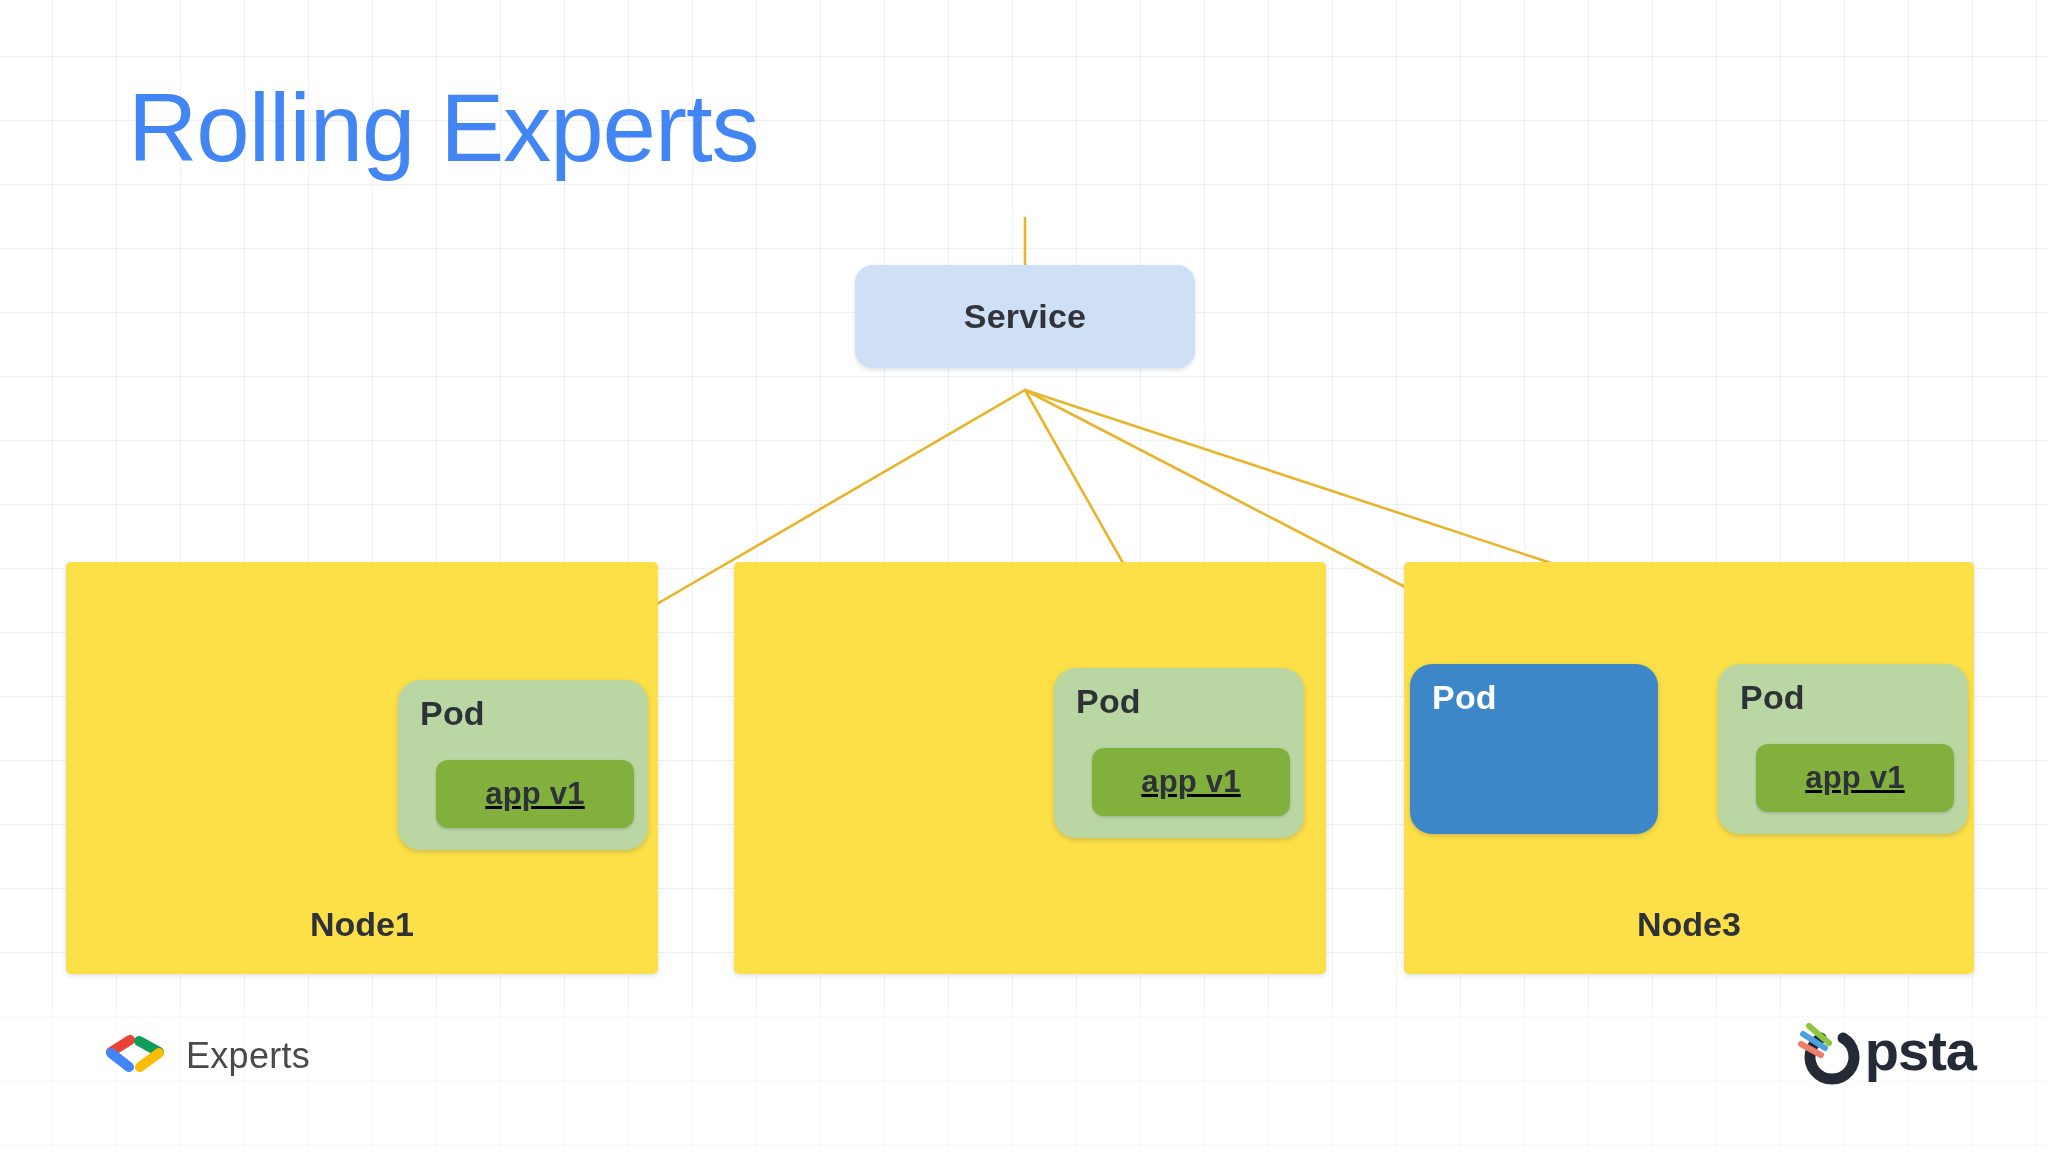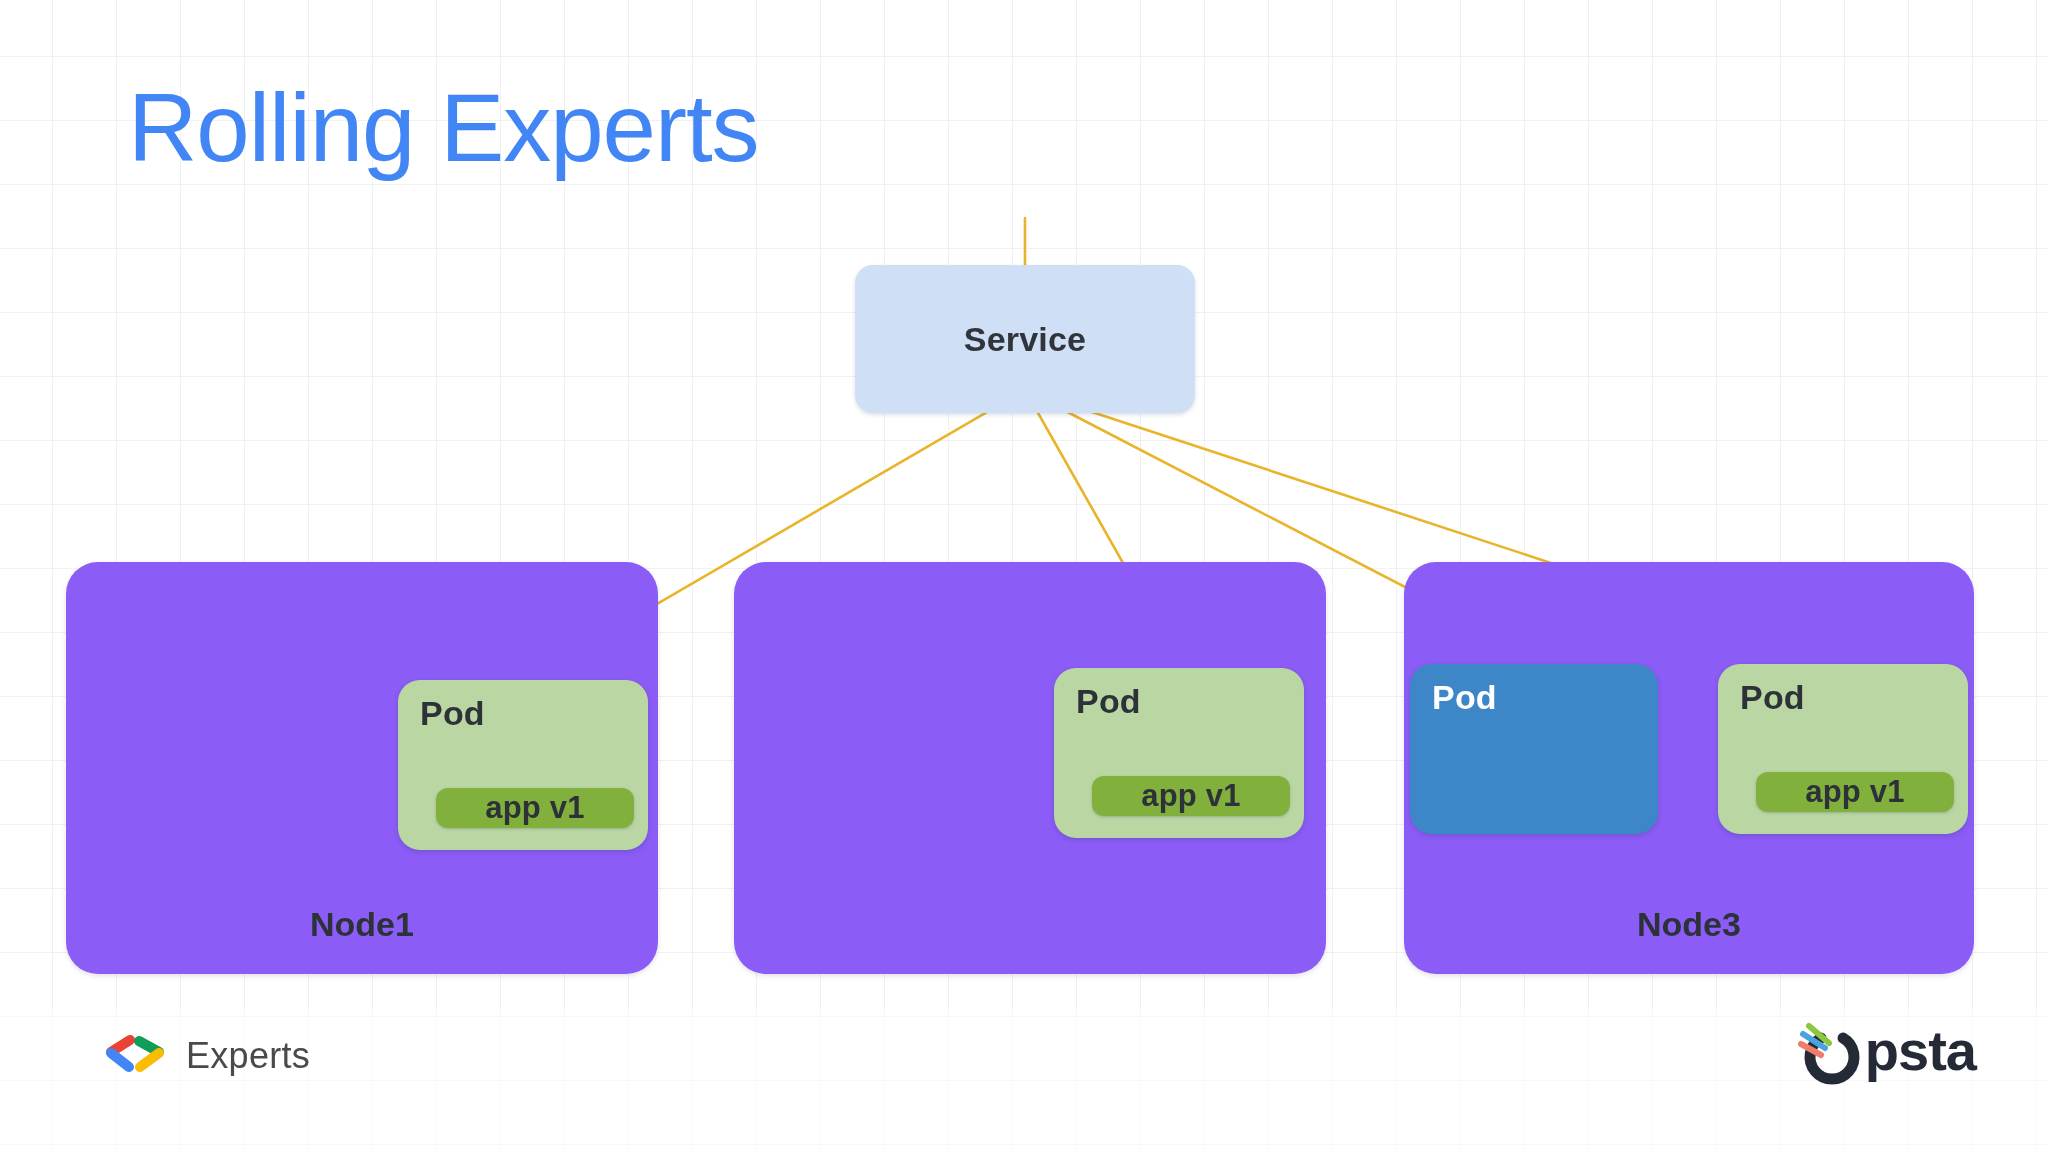--- a/index.html
+++ b/index.html
@@ -70,22 +70,22 @@
   .service-label {
     font-size: 34px;
     font-weight: 700;
     color: #31353b;
     letter-spacing: 0.2px;
   }
 
   .node-box {
     position: absolute;
     box-sizing: border-box;
-    background: #8b5cf6;
-    border-radius: 32px;
+    background: #fde047;
+    border-radius: 5px;
     box-shadow: 0 2px 5px rgba(40,60,90,0.15);
   }
   .node-label {
     position: absolute;
     left: 0; right: 0;
     bottom: 30px;
     text-align: center;
     font-size: 34px;
     font-weight: 700;
     color: #2d3238;
@@ -107,26 +107,27 @@
     font-weight: 700;
     letter-spacing: 0.2px;
   }
   .pod-box.green .pod-label { color: #2d3238; }
   .pod-box.blue  .pod-label { color: #ffffff; }
 
   .app-chip {
     position: absolute;
     left: 38px; right: 14px;
     bottom: 22px;
-    height: 40px;
+    height: 68px;
     border-radius: 12px;
     display: flex;
     align-items: center;
     justify-content: center;
     box-shadow: 0 1px 3px rgba(40,60,90,0.25);
+    text-decoration: underline;
   }
   .app-chip.green { background: #82b03c; }
   .app-chip.blue  { background: #1a5fd0; }
   .app-label {
     font-size: 31px;
     font-weight: 700;
     letter-spacing: 0.2px;
   }
   .app-chip.green .app-label { color: #2d3238; }
   .app-chip.blue  .app-label { color: #ffffff; }
@@ -173,21 +174,21 @@
     <line x1="1025" y1="390" x2="540" y2="672"></line>
 
     <line x1="1025" y1="390" x2="1178" y2="660"></line>
 
     <line x1="1025" y1="390" x2="1536" y2="655"></line>
 
     <line x1="1025" y1="390" x2="1840" y2="658"></line>
   </g>
 </svg>
 
-<div class="service-box" style="left:855px; top:265px; width:340px; height:148px;">
+<div class="service-box" style="left:855px; top:265px; width:340px; height:103px;">
   <span class="service-label">Service</span>
 </div>
 
 <div class="node-box" style="left:66px; top:562px; width:592px; height:412px;">
   <div class="pod-box green" style="left:332px; top:118px; width:250px; height:170px;">
     <span class="pod-label">Pod</span>
     <div class="app-chip green">
       <span class="app-label">app v1</span>
     </div>
   </div>

